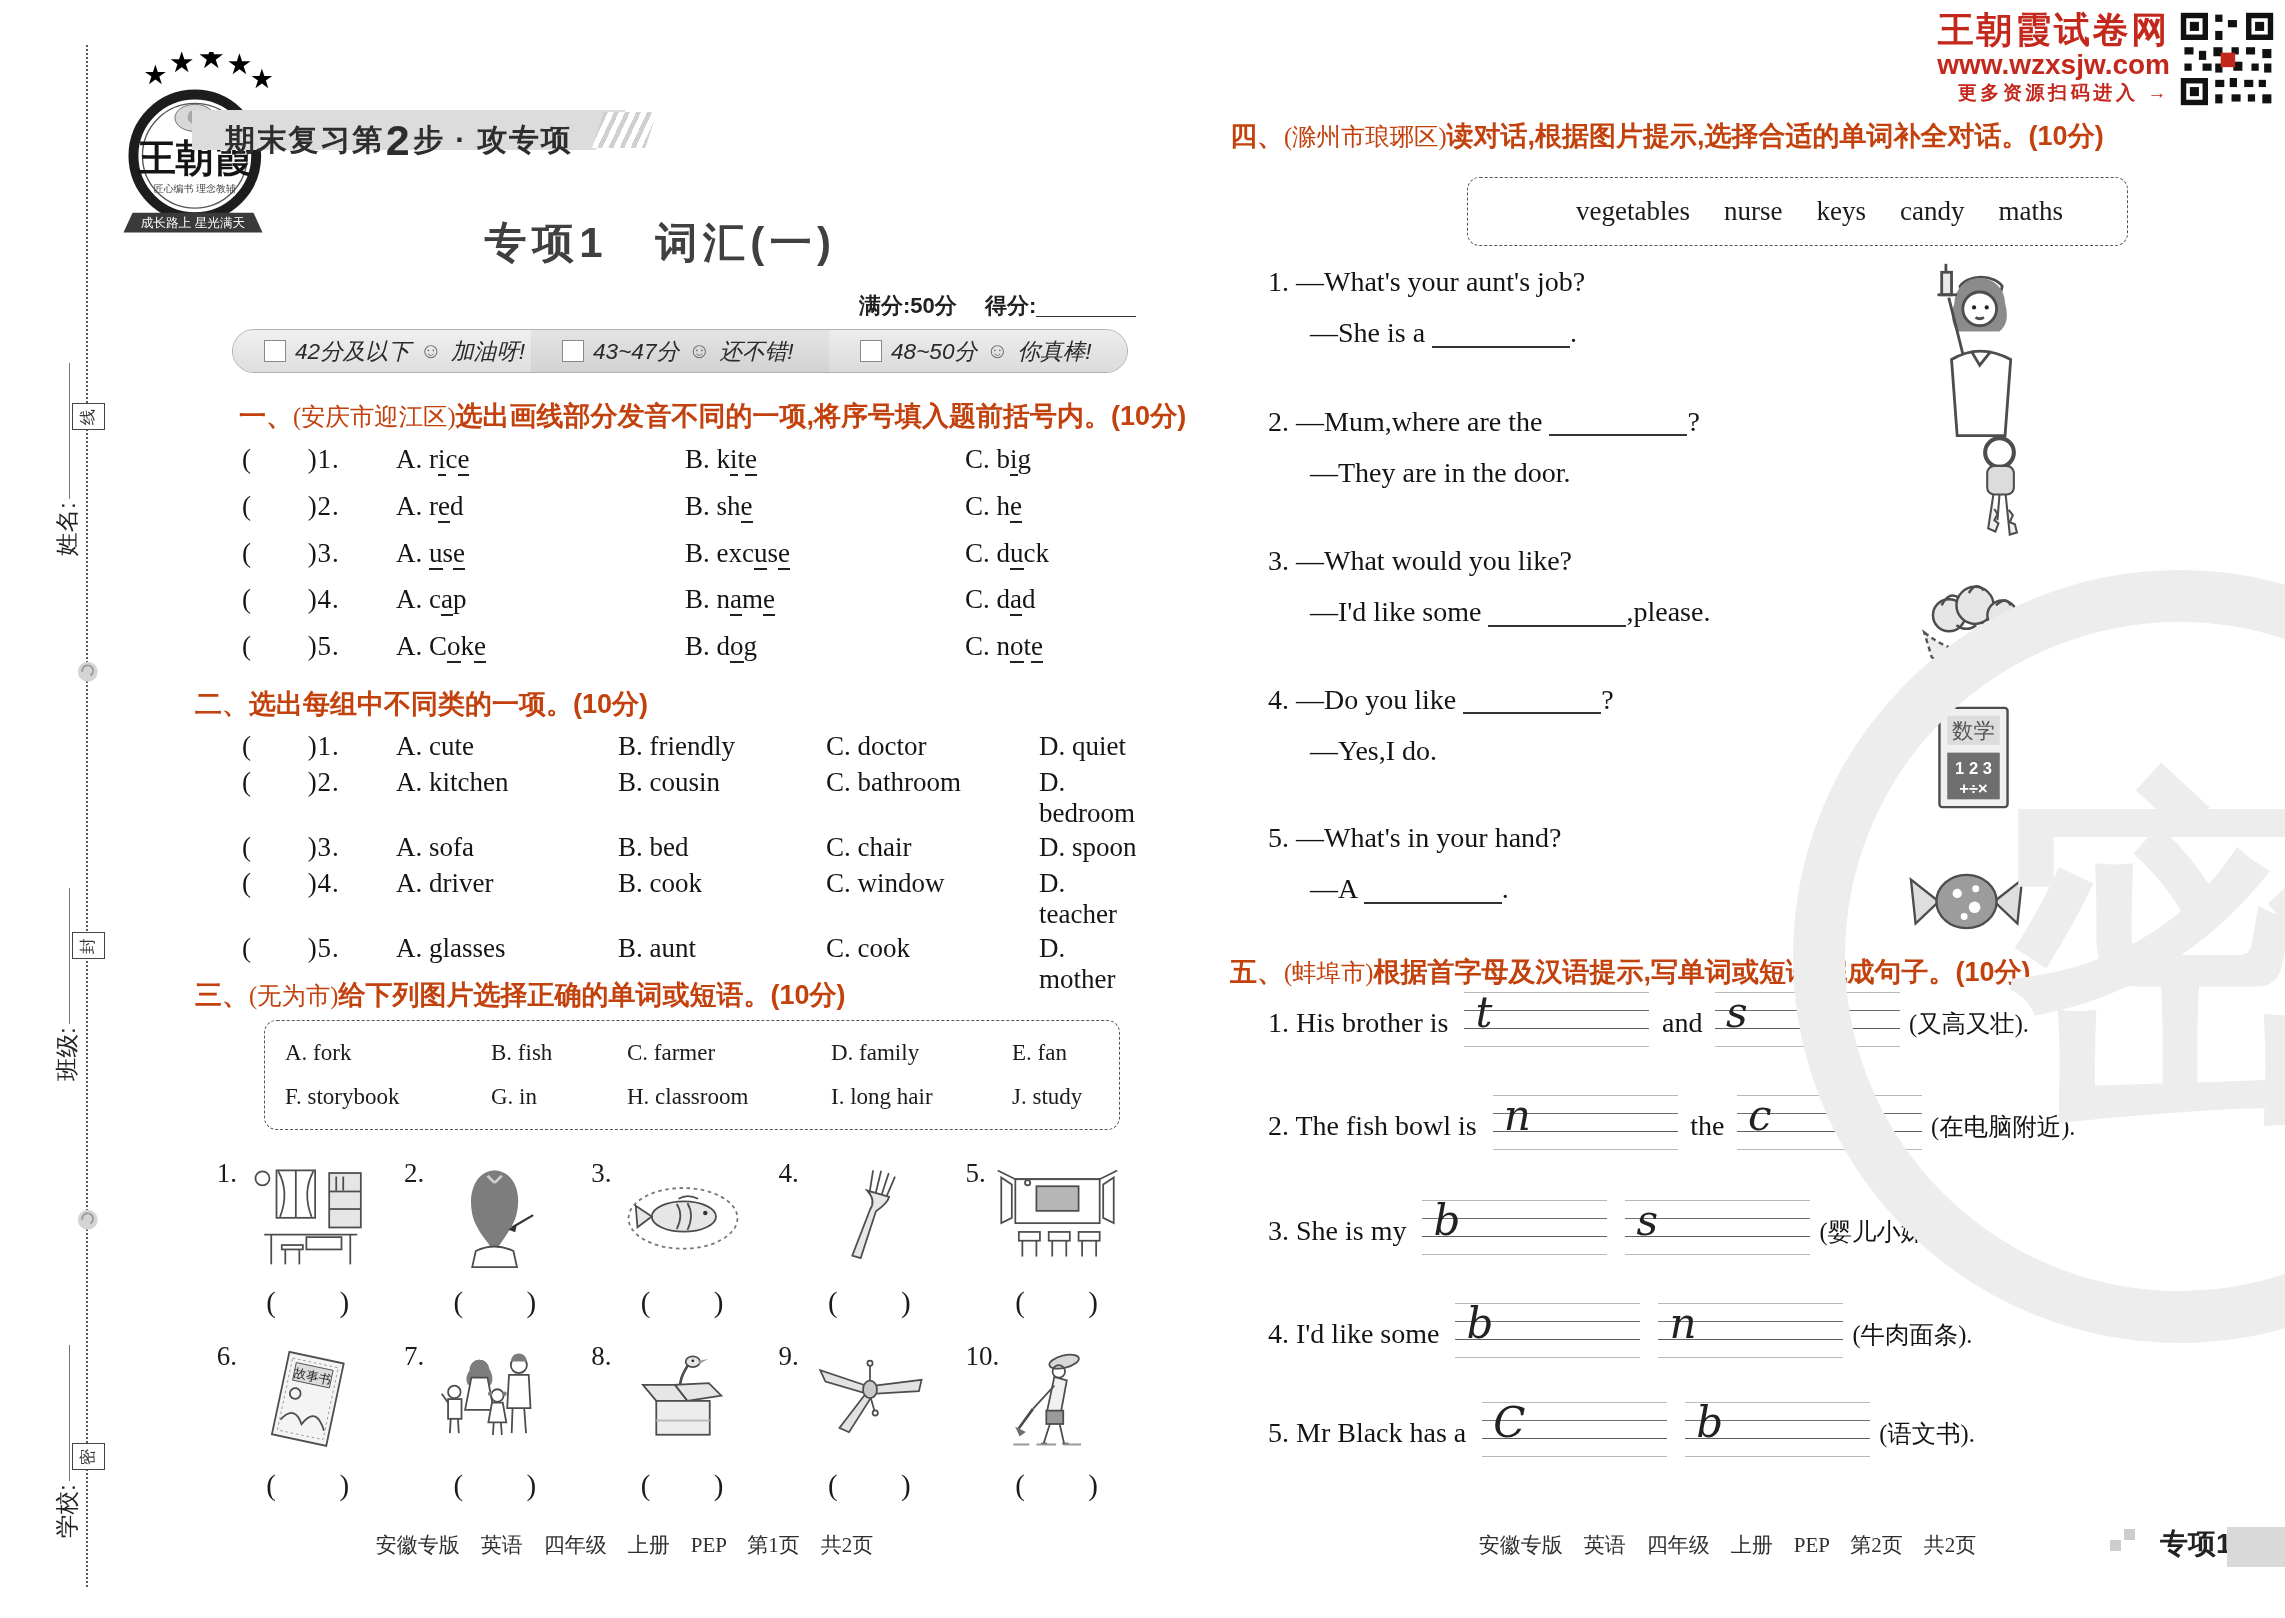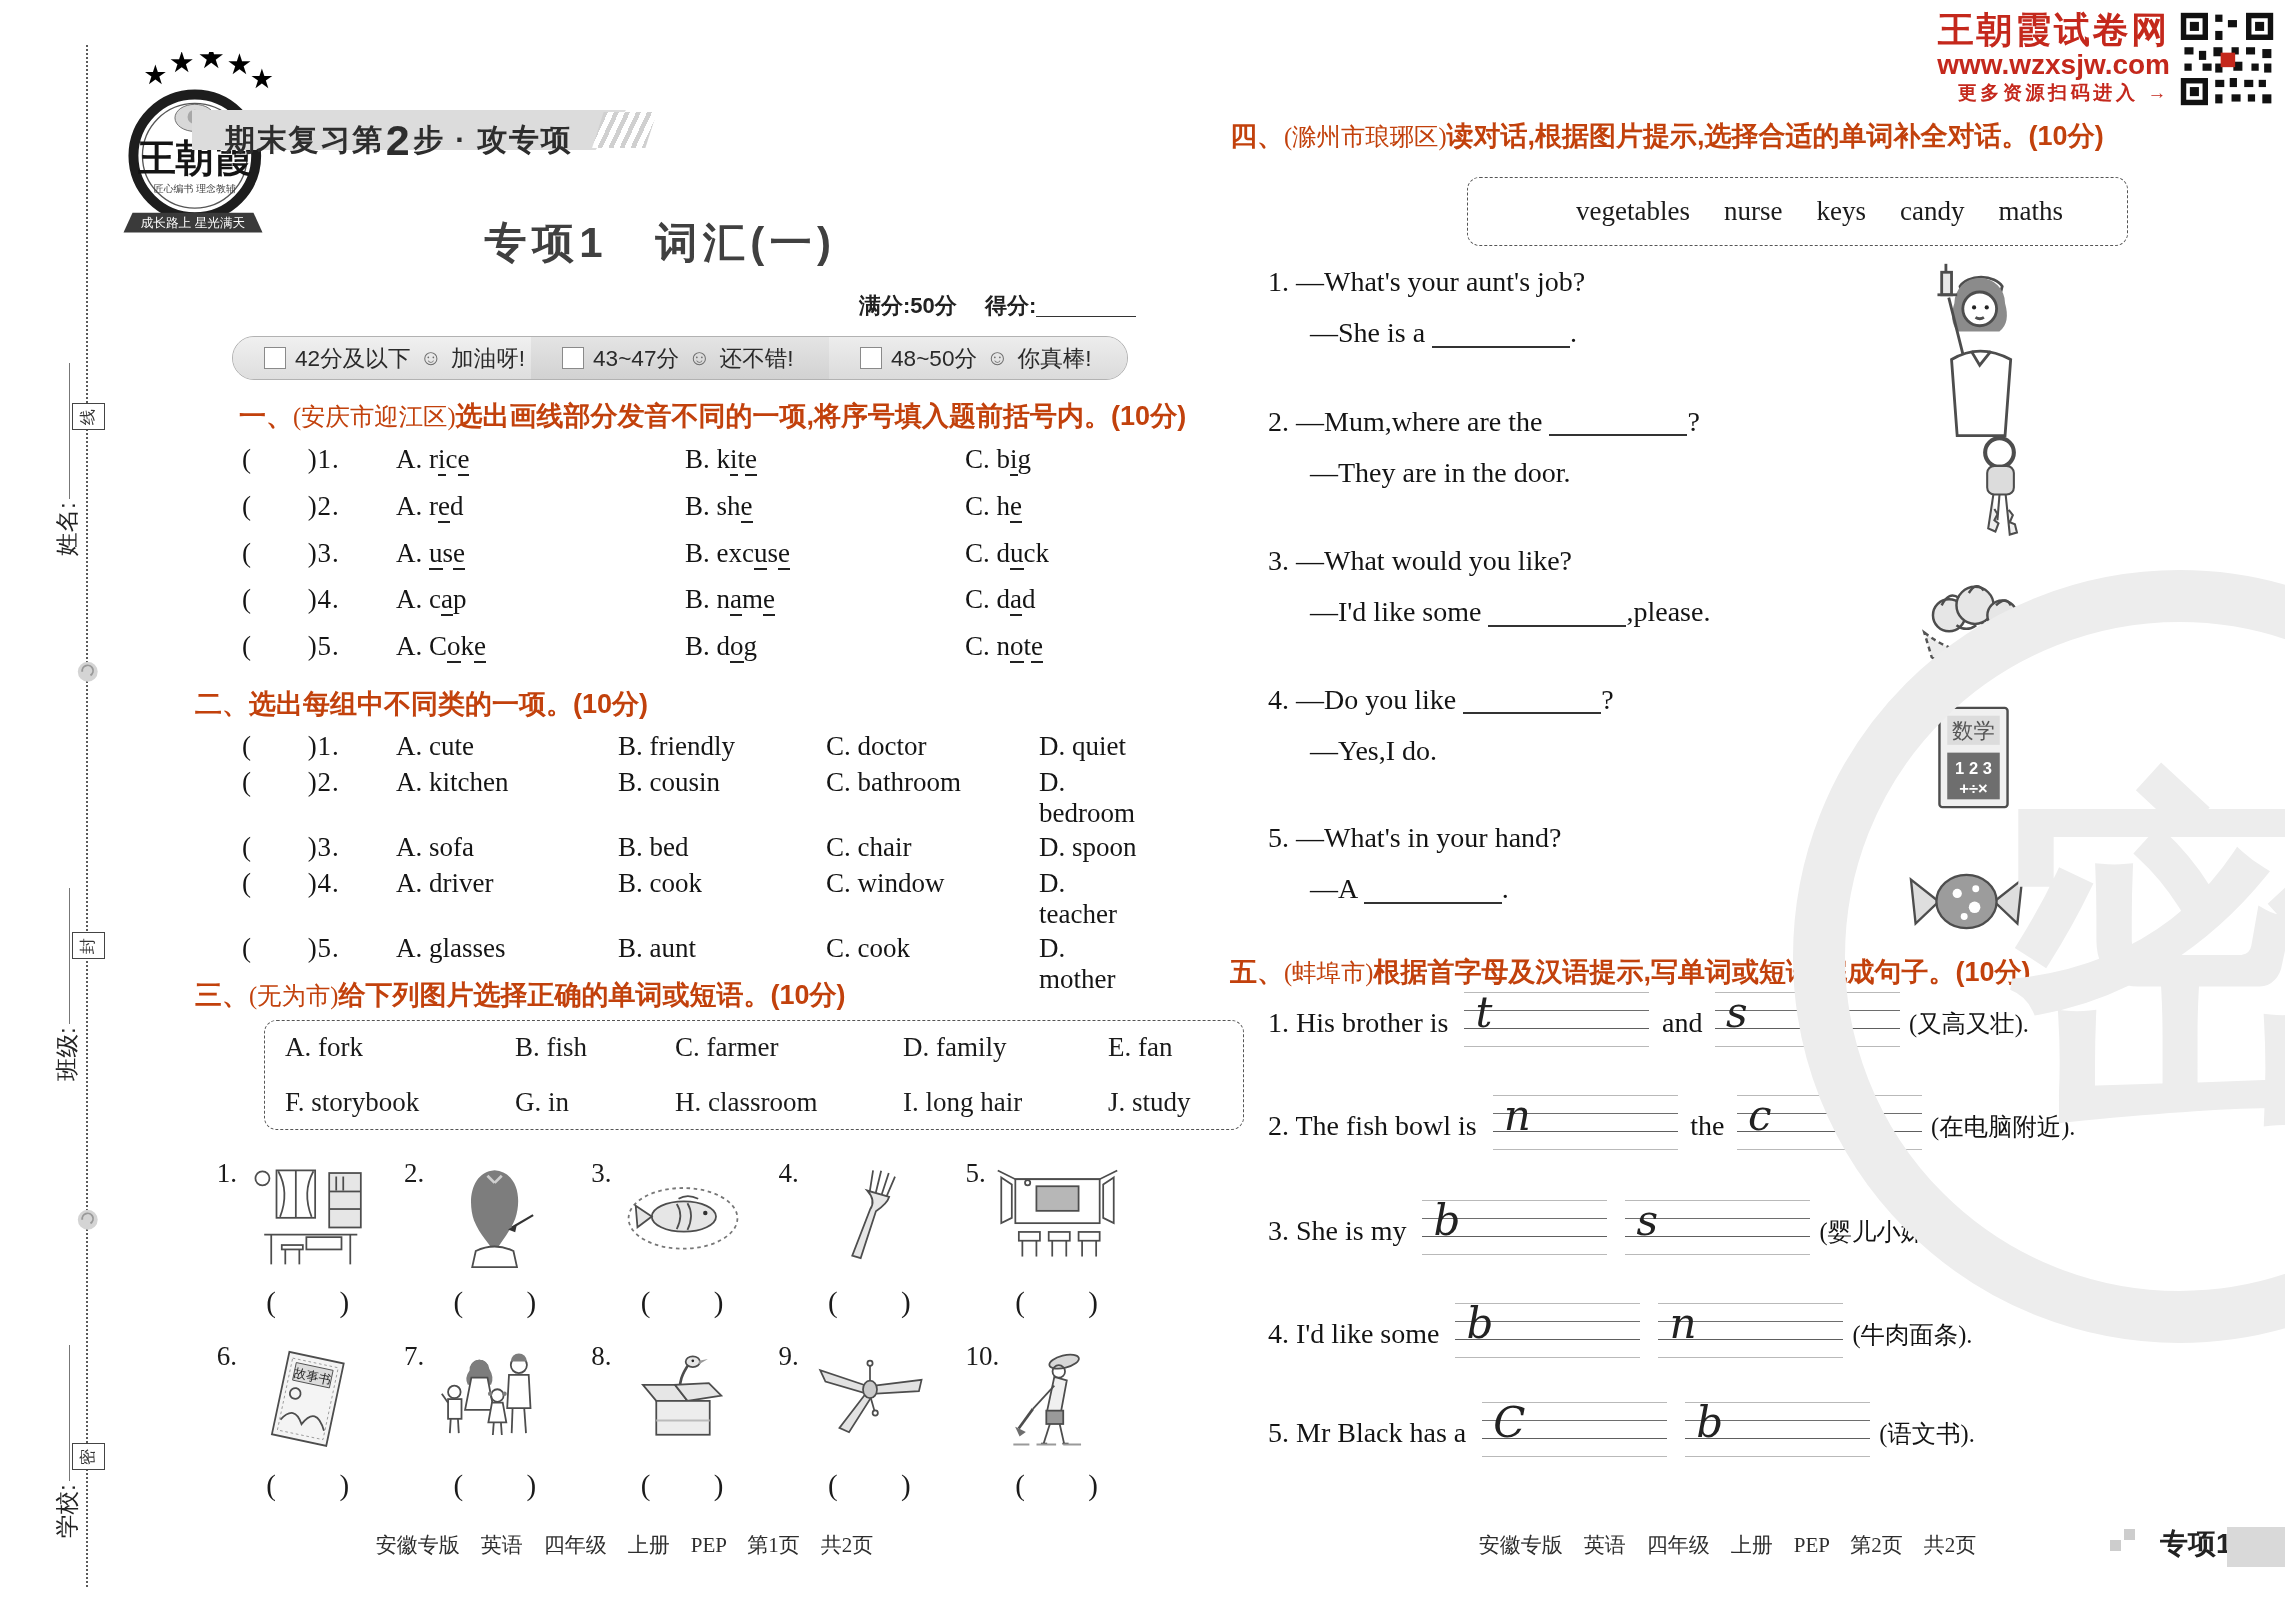--- a/index.html
+++ b/index.html
@@ -35,22 +35,22 @@
       clip-path:polygon(18% 0,100% 0,82% 100%,0 100%);}
   .banner .txt{position:absolute;left:33px;top:6.3px;font-size:30px;font-weight:bold;color:#2d2d2d;letter-spacing:1.8px;}
   .banner .big2{font-size:43px;vertical-align:-5.4px;padding:0 1.8px;}
 
   
   .pg-title{left:389px;top:215px;width:543px;text-align:center;font-size:42px;font-weight:bold;letter-spacing:5.4px;color:#404040;}
   .scoreline{left:859px;top:291px;font-size:22px;font-weight:bold;color:#222;}
   .scoreline .fill{display:inline-block;width:100px;border-bottom:1.8px solid #333;height:20px;vertical-align:-3.6px;}
 
   
-  .legend{left:232px;top:336px;width:894px;height:42px;border:1.8px solid #b2b2b2;border-radius:22px;
-          display:flex;overflow:hidden;background:#e7e7e7;}
+  .legend{left:232px;top:329px;width:894px;height:42px;border:1.8px solid #b2b2b2;border-radius:22px;
+          display:flex;overflow:hidden;background:#e7e7e7;font-style:italic;}
   .legend .seg{flex:1;display:flex;align-items:center;gap:9px;padding-left:31px;font-size:22.6px;color:#2a2a2a;}
   .legend .seg:nth-child(1){background:linear-gradient(#f0f0f0,#dedede);}
   .legend .seg:nth-child(2){background:linear-gradient(#e4e4e4,#d2d2d2);}
   .legend .seg:nth-child(3){background:linear-gradient(#ededed,#dbdbdb);}
   .chk{width:20px;height:20px;background:#fff;border:1.8px solid #8a8a8a;display:inline-block;}
   .smiley{font-size:22px;color:#6c6c6c;}
 
   
   .sec-h{position:absolute;font-size:27px;font-weight:bold;color:#c2410c;white-space:nowrap;}
   .sec-h .src{font-weight:normal;font-family:"Liberation Serif",serif;font-size:24.4px;}
@@ -58,23 +58,23 @@
   
   .rows{position:absolute;display:flex;flex-direction:column;justify-content:space-between;}
   .qrow{display:grid;align-items:baseline;font-family:"Liberation Serif",serif;font-size:27px;color:#151515;}
   .qrow.g3{grid-template-columns:154px 289px 280px auto;}
   .qrow.g4{grid-template-columns:154px 222px 208px 213px auto;}
   .pn{letter-spacing:0.9px;}
   .ul{border-bottom:2.7px solid #222;}
 
   
   .bankbox{border:1.8px dashed #555;border-radius:12.7px;padding-left:44px;}
-  .bank3{left:264px;top:1020px;width:980px;height:110px;display:grid;
+  .bank3{left:264px;top:1020px;width:856px;height:110px;display:grid;
          grid-template-columns:206px 136px 204px 181px auto;align-content:center;row-gap:18px;
-         padding-left:20px;box-sizing:border-box;font-family:"Liberation Serif",serif;font-size:27px;gap:24px;}
+         padding-left:20px;box-sizing:border-box;font-family:"Liberation Serif",serif;font-size:23px;}
   .bank4{left:1467px;top:177px;width:615px;height:67px;display:flex;align-items:center;justify-content:center;
          gap:34px;font-family:"Liberation Serif",serif;font-size:27px;}
 
   
   .picrow{position:absolute;left:215px;width:936px;height:163px;display:grid;grid-template-columns:repeat(5,1fr);}
   .pic{position:relative;display:flex;flex-direction:column;align-items:center;}
   .pic .no{position:absolute;left:1.8px;top:0;font-family:"Liberation Serif",serif;font-size:27px;}
   .pic .art{margin-top:5.4px;height:107px;display:flex;align-items:center;justify-content:center;}
   .pic .pb{margin-top:12.7px;font-family:"Liberation Serif",serif;font-size:29px;letter-spacing:1.8px;}
 

